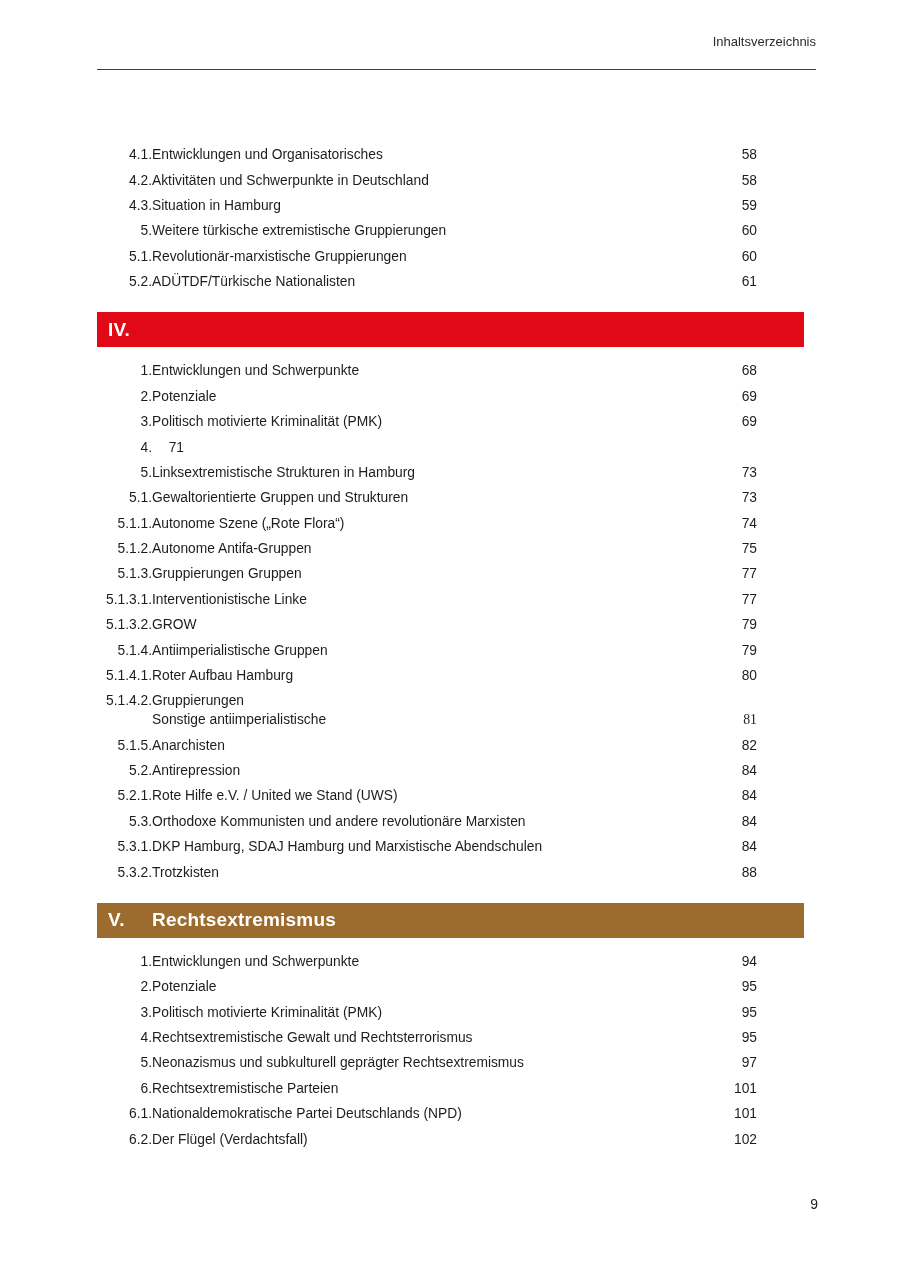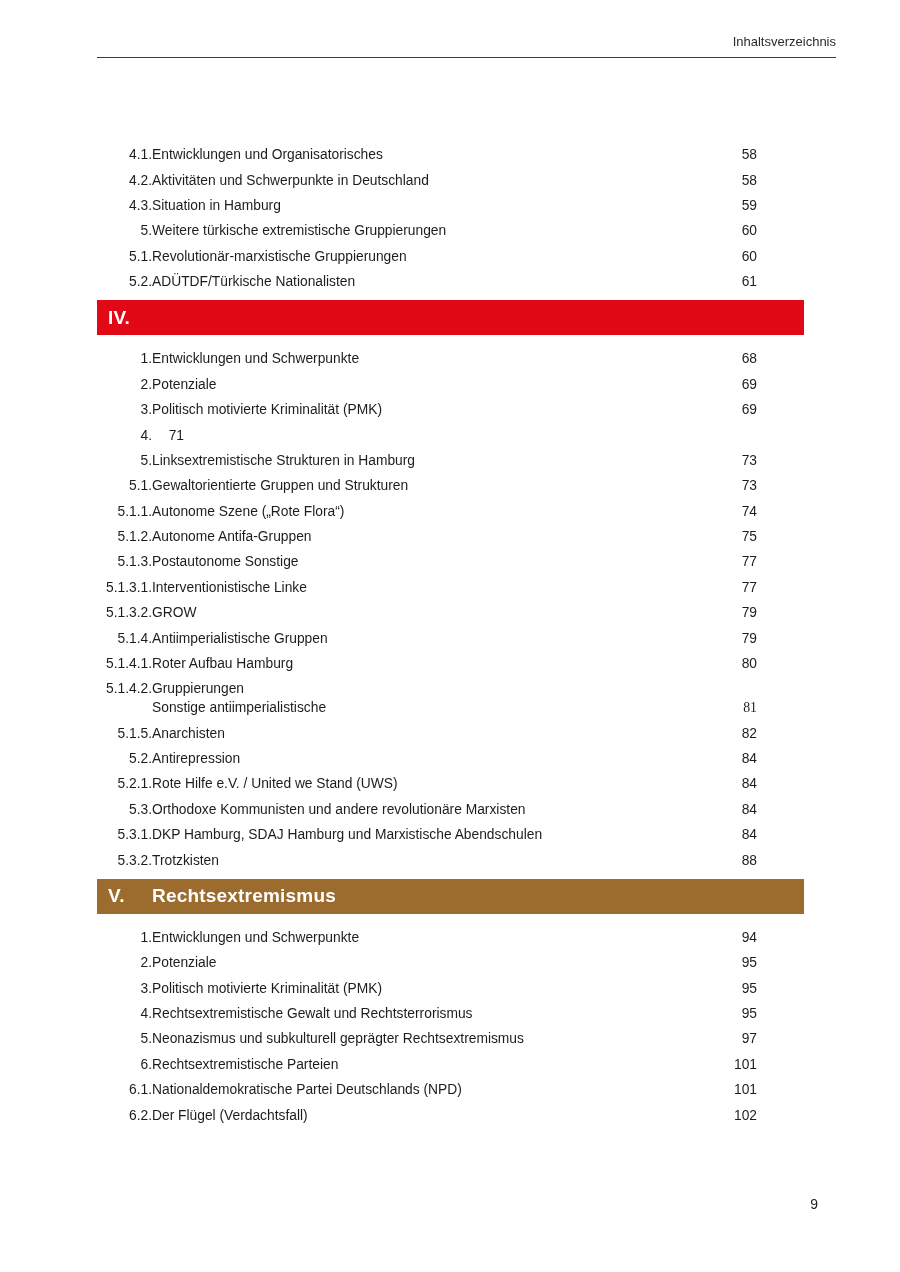--- a/index.html
+++ b/index.html
@@ -10,26 +10,26 @@
     height: 1272px;
     margin: 0 auto;
     background: #ffffff;
     font-family: "Liberation Sans", sans-serif;
     color: #1d1d1b;
     overflow: hidden;
   }
   .header {
     position: absolute;
     left: 97px;
-    right: 64px;
+    right: 84px;
     top: 34px;
     text-align: right;
     font-size: 13px;
     color: #2b2b2b;
-    padding-bottom: 8px;
+    padding-bottom: 20px;
     border-bottom: 1.5px solid #3f3f3f;
   }
   .content {
     position: absolute;
     left: 97px;
     top: 62px;
     width: 707px;
     padding-top: 80px;
   }
   .toc-group { width: 100%; }
@@ -43,21 +43,21 @@
   .toc-row.multiline { align-items: flex-start; }
   .toc-row.multiline .col-page { align-self: flex-end; font-family: Liberation Serif, serif; }
   .col-num { flex: none; width: 55px; text-align: right; }
   .col-title { flex: 1; padding-right: 10px; }
   .title-line { display: block; }
   .col-page { flex: none; min-width: 32px; text-align: right; }
   .banner {
     display: flex;
     align-items: center;
     height: 35px;
-    margin-top: 6px;
+    margin-top: 18px;
     margin-bottom: 11px;
     padding-left: 11px;
     color: #ffffff;
     font-weight: bold;
     font-size: 19px;
     letter-spacing: 0.2px;
   }
   .banner-num { flex: none; width: 44px; }
   .banner-title { flex: 1; }
   .footer {
@@ -146,21 +146,21 @@
           <span class="col-title">Autonome Szene („Rote Flora“)</span>
           <span class="col-page">74</span>
         </div>
         <div class="toc-row">
           <span class="col-num">5.1.2.</span>
           <span class="col-title">Autonome Antifa-Gruppen</span>
           <span class="col-page">75</span>
         </div>
         <div class="toc-row">
           <span class="col-num">5.1.3.</span>
-          <span class="col-title">Postautonome Sonstige</span>
+          <span class="col-title">Gruppierungen Gruppen</span>
           <span class="col-page">77</span>
         </div>
         <div class="toc-row">
           <span class="col-num">5.1.3.1.</span>
           <span class="col-title">Interventionistische Linke</span>
           <span class="col-page">77</span>
         </div>
         <div class="toc-row">
           <span class="col-num">5.1.3.2.</span>
           <span class="col-title">GROW</span>

